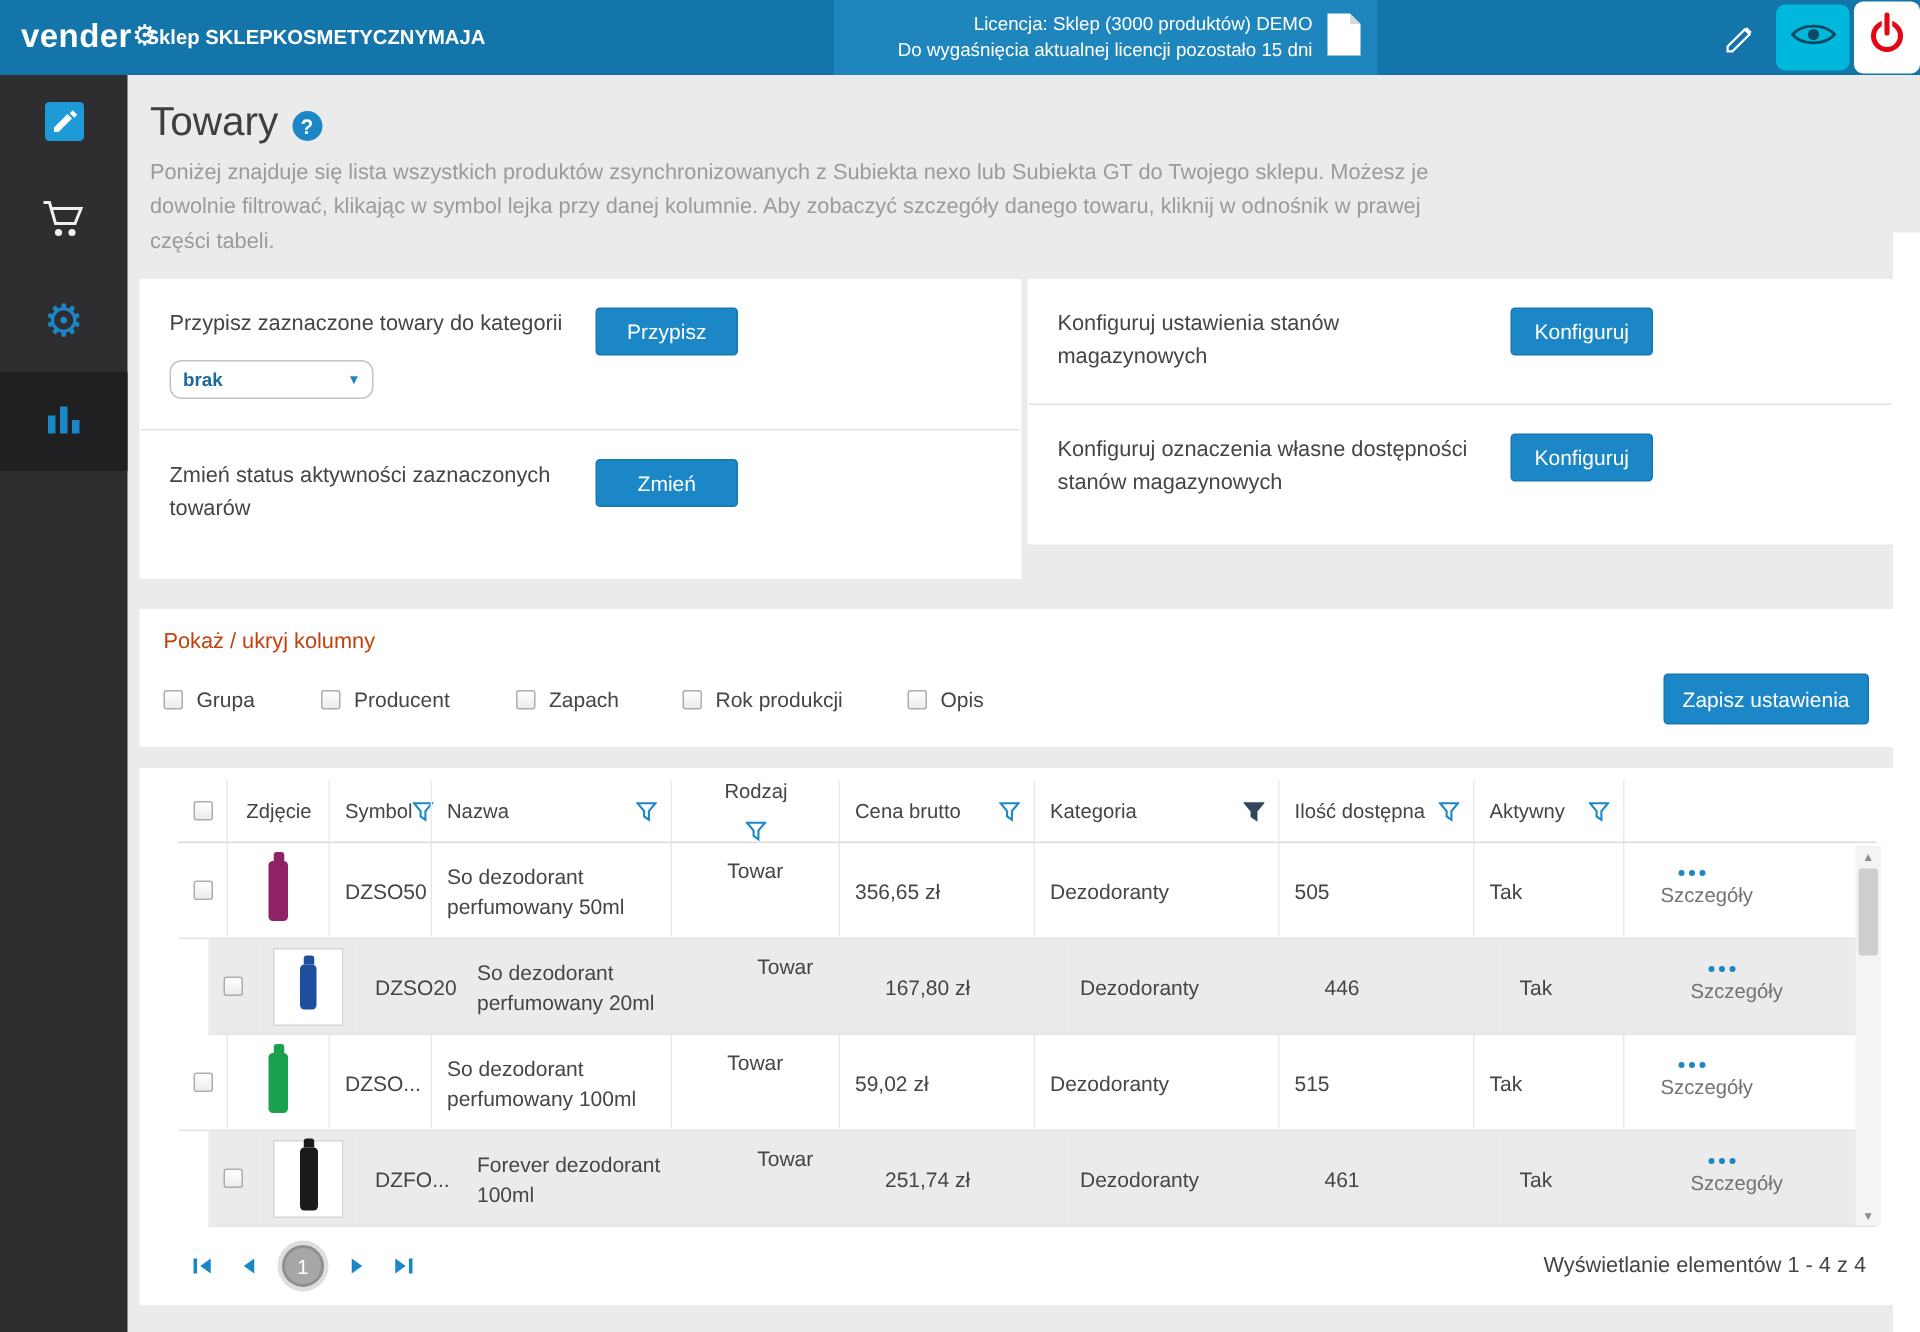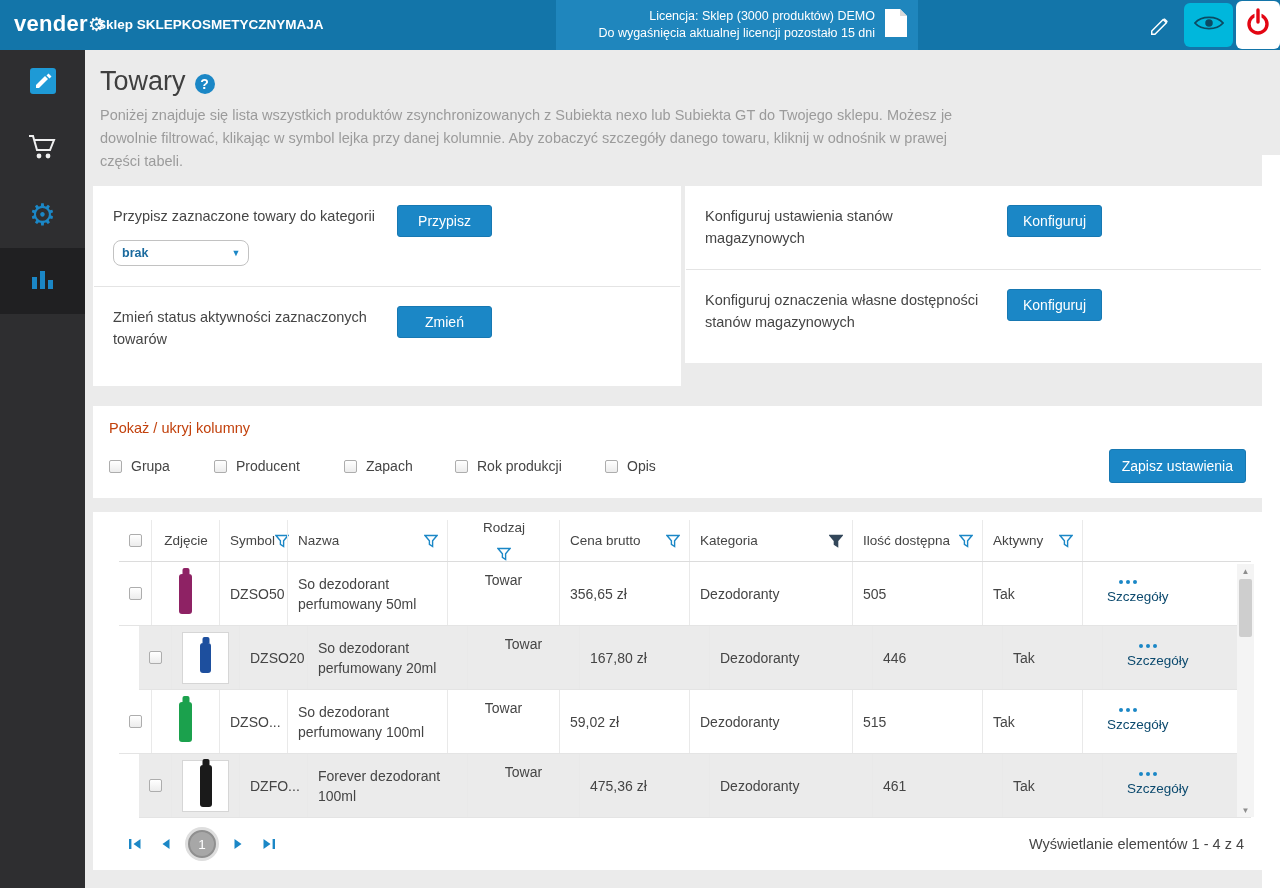--- a/index.html
+++ b/index.html
@@ -82,21 +82,21 @@
   .funnel { cursor:pointer; flex:0 0 14px; }
   .funnel path { fill:#ffffff; stroke:#1b87c6; stroke-width:1.4; }
   .funnel.active path { fill:#33475a; stroke:#33475a; }
   .thumb { width:56px; height:54px; display:flex; align-items:center; justify-content:center; }
   .thumb.framed { border:1px solid #d6d6d6; background:#fff; width:52px; height:52px; }
   .bottle { width:13px; height:40px; border-radius:3px; background:var(--c,#888); position:relative; }
   .bottle::after { content:""; position:absolute; top:-6px; left:50%; transform:translateX(-50%);
                    width:7px; height:6px; background:var(--c,#888); border-radius:2px 2px 0 0; }
   .dots { display:flex; gap:3px; margin-left:12px; cursor:pointer; }
   .dots i { width:4px; height:4px; border-radius:50%; background:#1b87c6; }
-  .det-label { font-size:13.5px; color:#0c4a6e; cursor:pointer; }
+  .det-label { font-size:13.5px; color:#737373; cursor:pointer; }
   
   .v-scroll { position:absolute; top:52px; right:8px; width:17px; height:253px; background:#f4f4f4;
               display:flex; flex-direction:column; }
   .v-arr { height:14px; display:flex; align-items:center; justify-content:center; color:#8d8d8d; font-size:8px; cursor:pointer; }
   .v-thumb { margin:1px 2px; height:58px; background:#cecece; border-radius:2px; cursor:pointer; }
   .v-space { flex:1; }
   
   .pager { display:flex; align-items:center; gap:7px; margin-top:12px; padding:0 4px; }
   .pg-btn { width:24px; height:24px; display:flex; align-items:center; justify-content:center; cursor:pointer; }
   .pg-current { width:28px; height:28px; border-radius:50%; background:#a7a7a7; border:2px solid #8f8f8f;
@@ -397,21 +397,21 @@
             <span class="cb"></span>
           </div>
         <div class="cell c-photo">
             <div class="thumb framed">
               <div class="bottle" style="height:42px;width:12px;;--c:#1a1a1a"></div>
             </div>
           </div>
         <div class="cell c-sym">DZFO...</div>
         <div class="cell c-name">Forever dezodorant 100ml</div>
         <div class="cell c-type">Towar</div>
-        <div class="cell c-price">475,36 zł</div>
+        <div class="cell c-price">251,74 zł</div>
         <div class="cell c-cat">Dezodoranty</div>
         <div class="cell c-qty">461</div>
         <div class="cell c-act">Tak</div>
         <div class="cell c-det">
           <span class="dots">
               <i></i>
               <i></i>
               <i></i>
             </span>
           <span class="det-label">Szczegóły</span>

